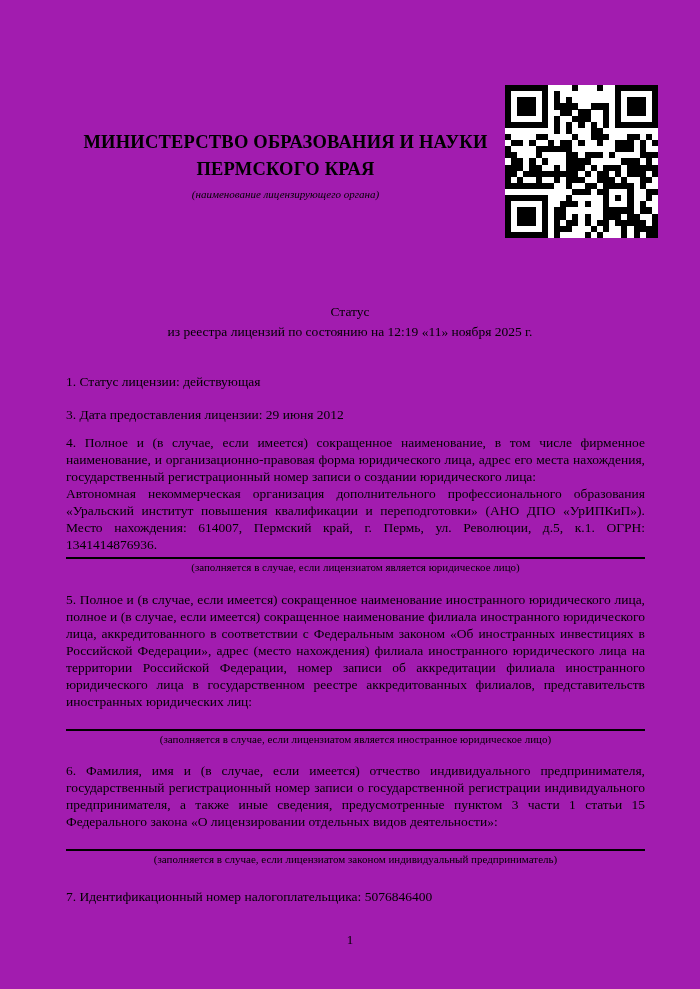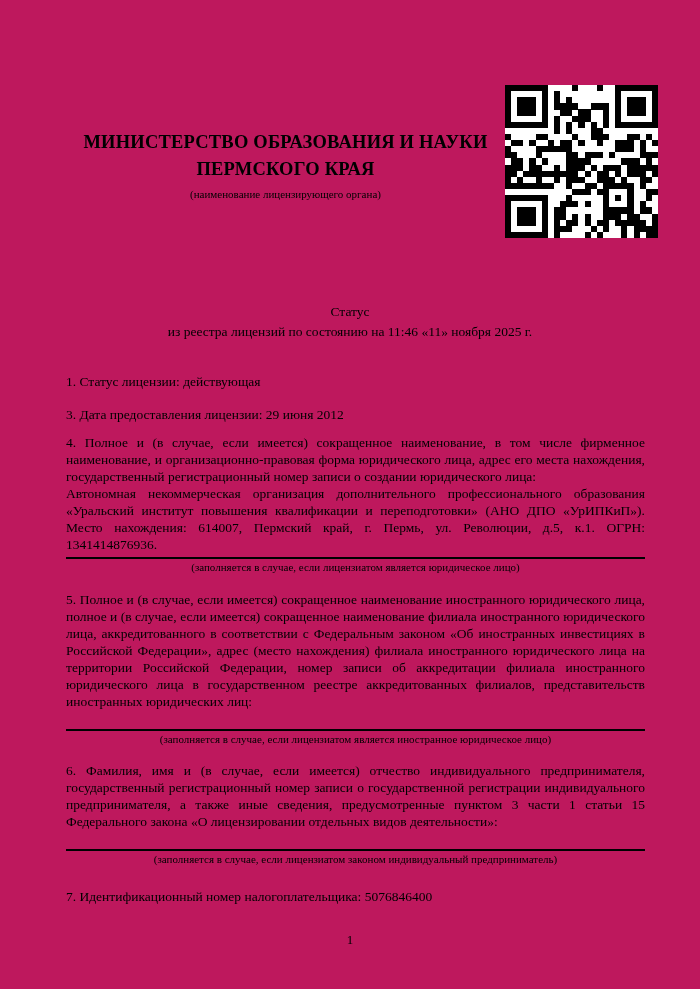--- a/index.html
+++ b/index.html
@@ -1,29 +1,29 @@
 <!DOCTYPE html>
 <html><head>
 <meta charset="utf-8">
 <style>
   html,body { margin:0; padding:0; background:#ffffff; }
   .page {
     position:relative;
     width:700px; height:989px;
     margin:0 auto;
-    background:#be185d;
+    background:#a21caf;
     color:#000000;
     font-family:"Liberation Serif","DejaVu Serif",serif;
     overflow:hidden;
   }
   
   .header-row { display:flex; align-items:flex-start; padding:85px 42px 0 66px; }
   .header-text { flex:1 1 auto; text-align:center; padding-top:44px; }
   .ministry { font-weight:bold; font-size:18.5px; line-height:27px; letter-spacing:0.2px; }
-  .authority-caption { font-size:11px; line-height:13px; margin-top:5px; }
+  .authority-caption { font-size:11px; line-height:13px; margin-top:5px;font-style:italic; }
   .qr-box { flex:0 0 auto; width:153px; height:153px; }
   .qr-box svg { display:block; width:153px; height:153px; shape-rendering:crispEdges; }
 
   
   .doc-title { text-align:center; font-size:13.5px; line-height:20px; margin-top:64px; }
 
   
   .content { padding:0 55px 0 66px; font-size:13.5px;font-family:Liberation Serif, serif; }
   .item { margin:0; line-height:17px; }
   .just { text-align:justify; text-justify:inter-word; }
@@ -383,21 +383,21 @@
           <rect x="116.28" y="146.88" width="6.17" height="6.17" fill="#000"></rect>
           <rect x="128.52" y="146.88" width="6.17" height="6.17" fill="#000"></rect>
           <rect x="140.76" y="146.88" width="6.17" height="6.17" fill="#000"></rect>
           <rect x="146.88" y="146.88" width="6.17" height="6.17" fill="#000"></rect>
         </svg>
       </div>
   </div>
 
   <div class="doc-title">
     <div>Статус</div>
-    <div>из реестра лицензий по состоянию на 11:46 «11» ноября 2025 г.</div>
+    <div>из реестра лицензий по состоянию на 12:19 «11» ноября 2025 г.</div>
   </div>
 
   <div class="content">
 
     <p class="item mt-item1">1. Статус лицензии: действующая</p>
 
 
     <p class="item mt-item3">3. Дата предоставления лицензии: 29 июня 2012</p>
 
     <div class="mt-item4">

